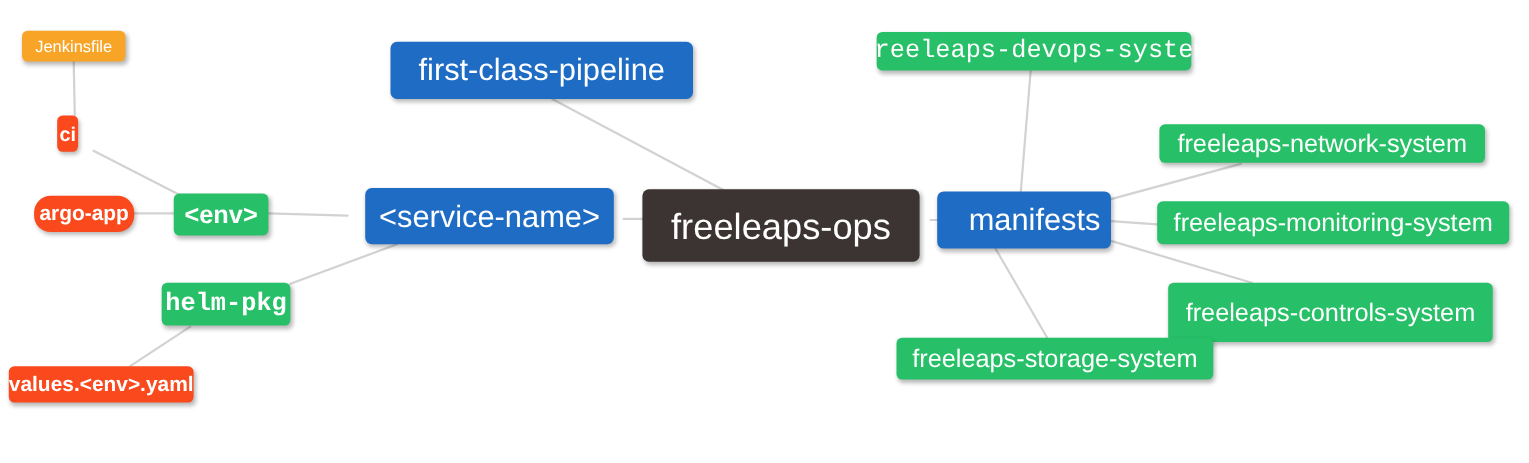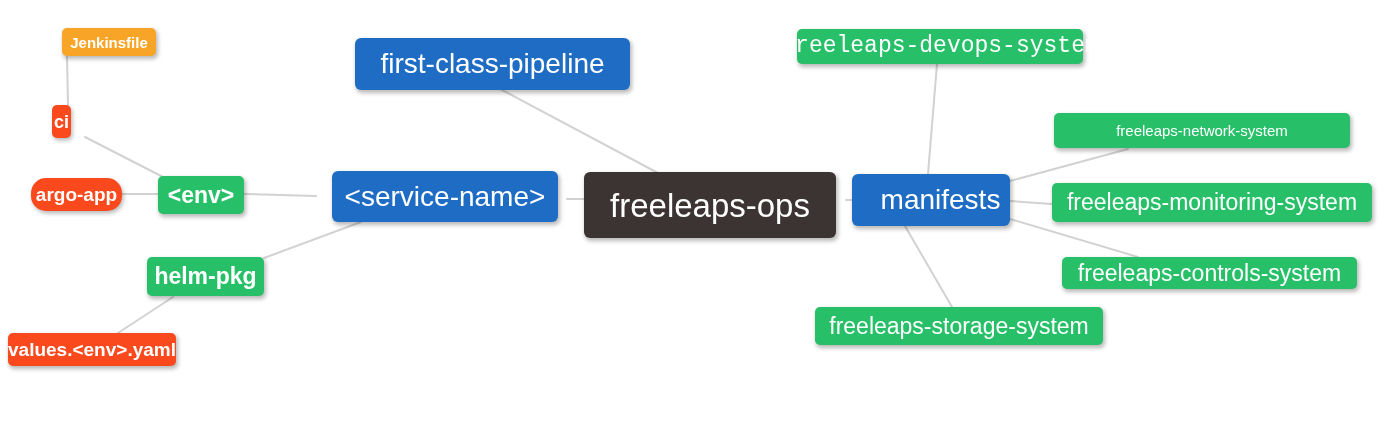--- a/index.html
+++ b/index.html
@@ -35,34 +35,34 @@
     cursor: default;
     line-height: 1;
   }
   .root   { background: var(--root-bg, #3b3432); border-radius: 6px; }
   .branch { background: var(--branch-bg, #1f6cc5); border-radius: 6px; }
   .green  { background: var(--green, #27c068); }
   .red    { background: var(--red, #f9491d); }
   .amber  { background: var(--amber, #f8a426); }
 
   
-  .n-jenkinsfile { left: 20px;  top: 28px;  width: 94px;  height: 28px; font-size: 15px; font-weight: 700; margin-left: 42px; }
+  .n-jenkinsfile { left: 20px;  top: 28px;  width: 94px;  height: 28px; font-size: 15px; font-weight: 400; }
   .n-ci          { left: 52px;  top: 105px; width: 19px;  height: 33px; font-size: 18px; font-weight: 700; }
   .n-argo-app    { left: 31px;  top: 178px; width: 91px;  height: 33px; font-size: 19px; font-weight: 700; border-radius: 15px; }
   .n-env         { left: 158px; top: 176px; width: 86px;  height: 38px; font-size: 23px; font-weight: 700; }
-  .n-helm-pkg    { left: 147px; top: 257px; width: 117px; height: 39px; font-size: 23px; font-weight: 700; }
+  .n-helm-pkg    { left: 147px; top: 257px; width: 117px; height: 39px; font-size: 23px; font-weight: 700; font-family: Liberation Mono, monospace; }
   .n-values      { left: 8px;   top: 333px; width: 168px; height: 33px; font-size: 19px; font-weight: 700; }
   .n-pipeline    { left: 315px; top: 38px;  width: 275px; height: 52px; font-size: 28px; margin-left: 40px; }
   .n-service     { left: 332px; top: 171px; width: 226px; height: 51px; font-size: 28px; }
   .n-ops         { left: 584px; top: 172px; width: 252px; height: 66px; font-size: 33px; }
   .n-manifests   { left: 852px; top: 174px; width: 158px; height: 52px; font-size: 28px; padding-left: 19px; }
   .n-devops      { left: 797px; top: 29px;  width: 286px; height: 35px; font-size: 23px; font-family: Liberation Mono, monospace; }
-  .n-network     { left: 1054px; top: 113px; width: 296px; height: 35px; font-size: 15px; }
+  .n-network     { left: 1054px; top: 113px; width: 296px; height: 35px; font-size: 23px; }
   .n-monitoring  { left: 1052px; top: 183px; width: 320px; height: 39px; font-size: 23px; }
-  .n-controls    { left: 1062px; top: 257px; width: 295px; height: 32px; font-size: 23px; }
+  .n-controls    { left: 1062px; top: 257px; width: 295px; height: 54px; font-size: 23px; }
   .n-storage     { left: 815px;  top: 307px; width: 288px; height: 38px; font-size: 23px; }
 </style>
 </head>
 <body>
 
 <div class="canvas">
 
   <svg class="edges" viewBox="0 0 1390 421" xmlns="http://www.w3.org/2000/svg">
     <line x1="67" y1="56" x2="68" y2="105"></line>
     <line x1="85" y1="137" x2="163" y2="177"></line>

